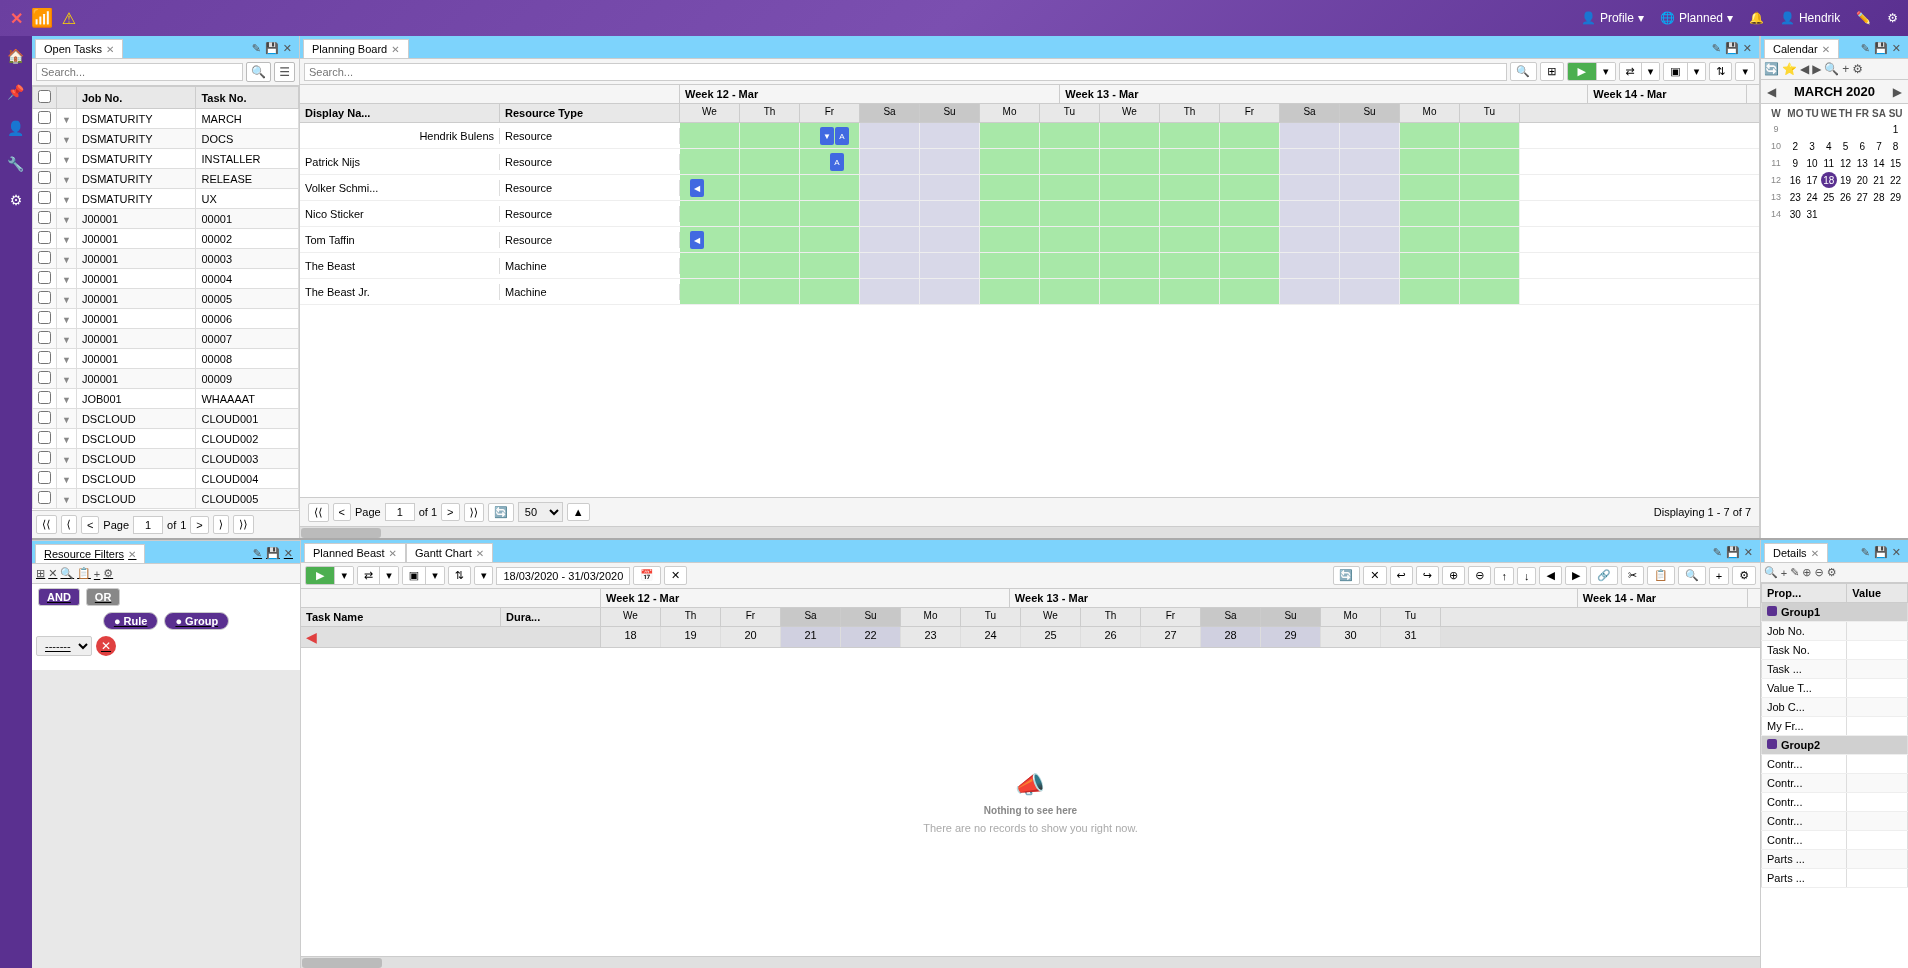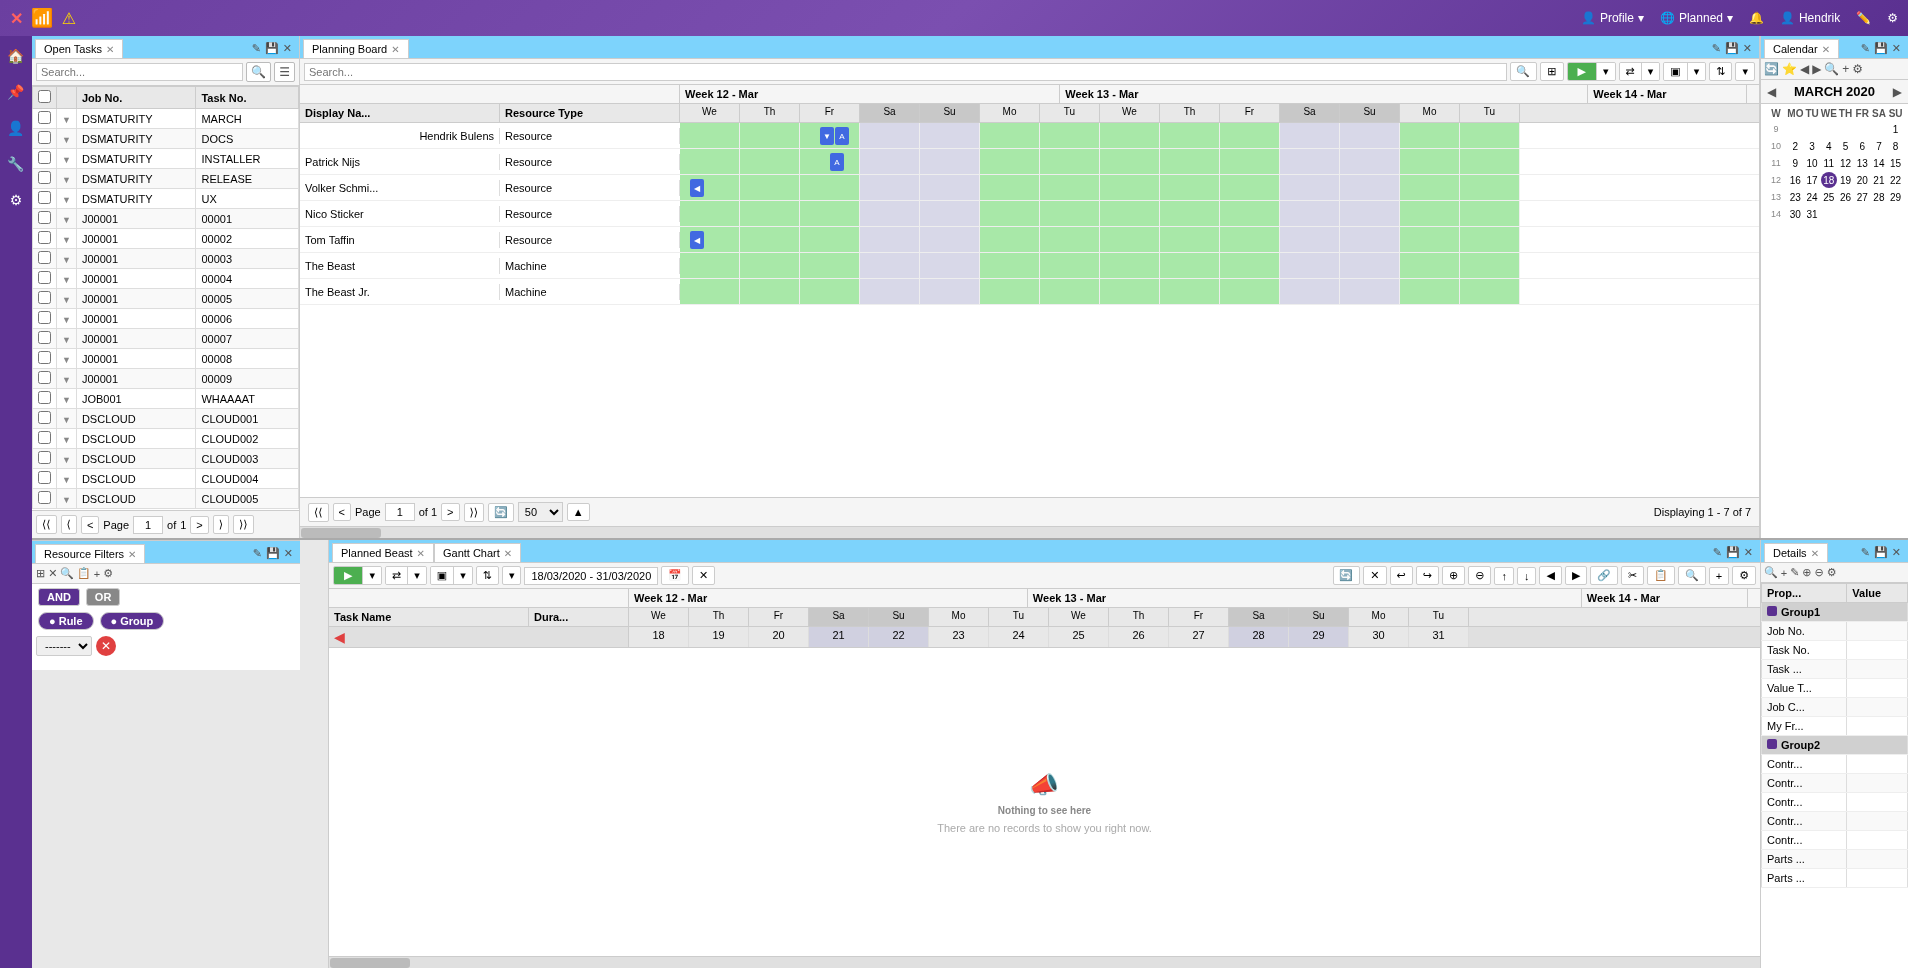--- a/index.html
+++ b/index.html
@@ -727,21 +727,21 @@
                 <div style="width: 16px; height: 16px; display: flex; align-items: center; justify-content: center; border-radius: 50%; cursor: pointer; font-size: 10px; margin: auto;"></div>
                 <div style="width: 16px; height: 16px; display: flex; align-items: center; justify-content: center; border-radius: 50%; cursor: pointer; font-size: 10px; margin: auto;"></div>
               </div>
             </div>
         </div>
       </div>
     </div>
 
     <div class="bottom-section">
 
-      <div style="width:296px;display:flex;flex-direction:column;">
+      <div style="width:268px;display:flex;flex-direction:column;text-decoration:underline;">
 
         <div class="resource-filters-panel" style="height:130px;border-top:1px solid #ccc;flex-shrink:0;">
           <div class="panel-tabs-row">
             <div class="panel-tab">
               <span>Resource Filters</span>
               <span class="panel-tab-close">✕</span>
             </div>
             <div style="margin-left:auto;padding:2px 4px;display:flex;gap:4px;align-items:center;">
               <span class="ph-icon">✎</span>
               <span class="ph-icon">💾</span>
@@ -753,21 +753,21 @@
             <span class="ph-icon">✕</span>
             <span class="ph-icon">🔍</span>
             <span class="ph-icon">📋</span>
             <span class="ph-icon">+</span>
             <span class="ph-icon">⚙</span>
           </div>
           <div style="display:flex;align-items:center;gap:6px;padding:4px 6px;">
             <button class="filter-btn filter-btn-and">AND</button>
             <button class="filter-btn filter-btn-or">OR</button>
           </div>
-          <div style="display:flex;align-items:center;gap:6px;padding:2px 6px;">
+          <div style="display:flex;align-items:center;gap:6px;padding:2px 6px;justify-content:center;">
             <button class="filter-btn filter-btn-rule">● Rule</button>
             <button class="filter-btn filter-btn-group">● Group</button>
           </div>
           <div class="filter-row">
             <select class="filter-select">
               <option>-------</option>
             </select>
             <button class="filter-delete-btn">✕</button>
           </div>
         </div>

